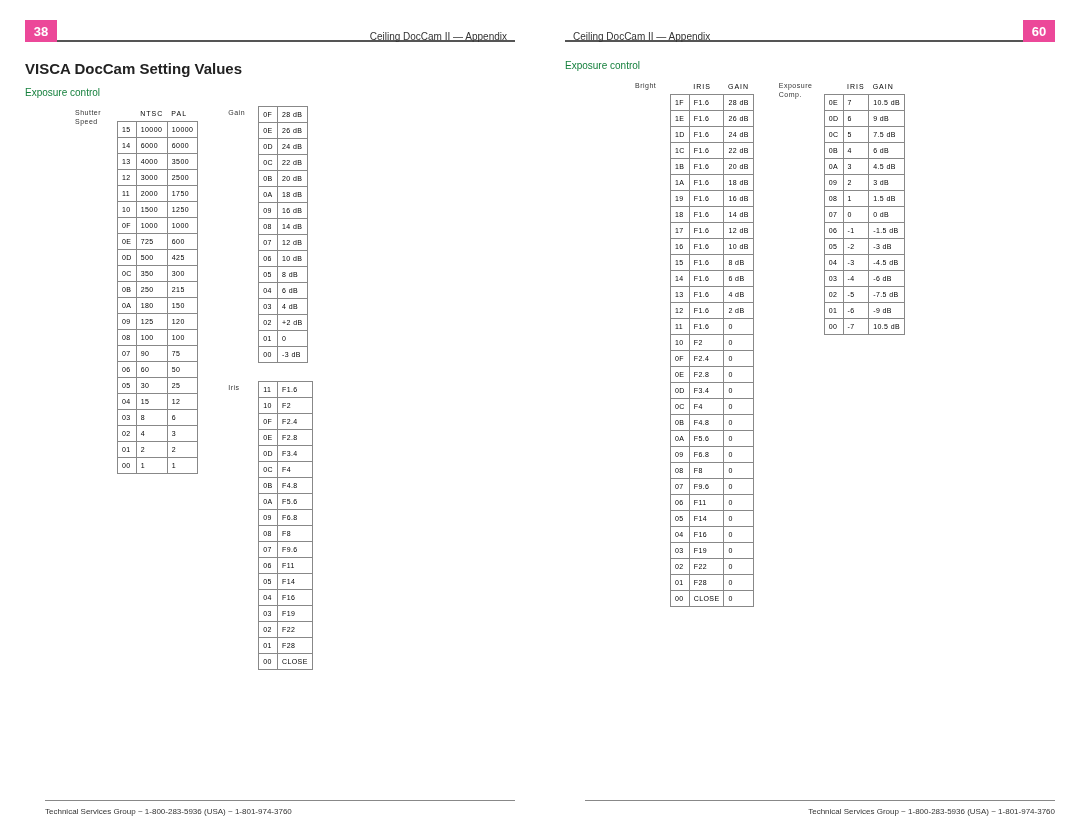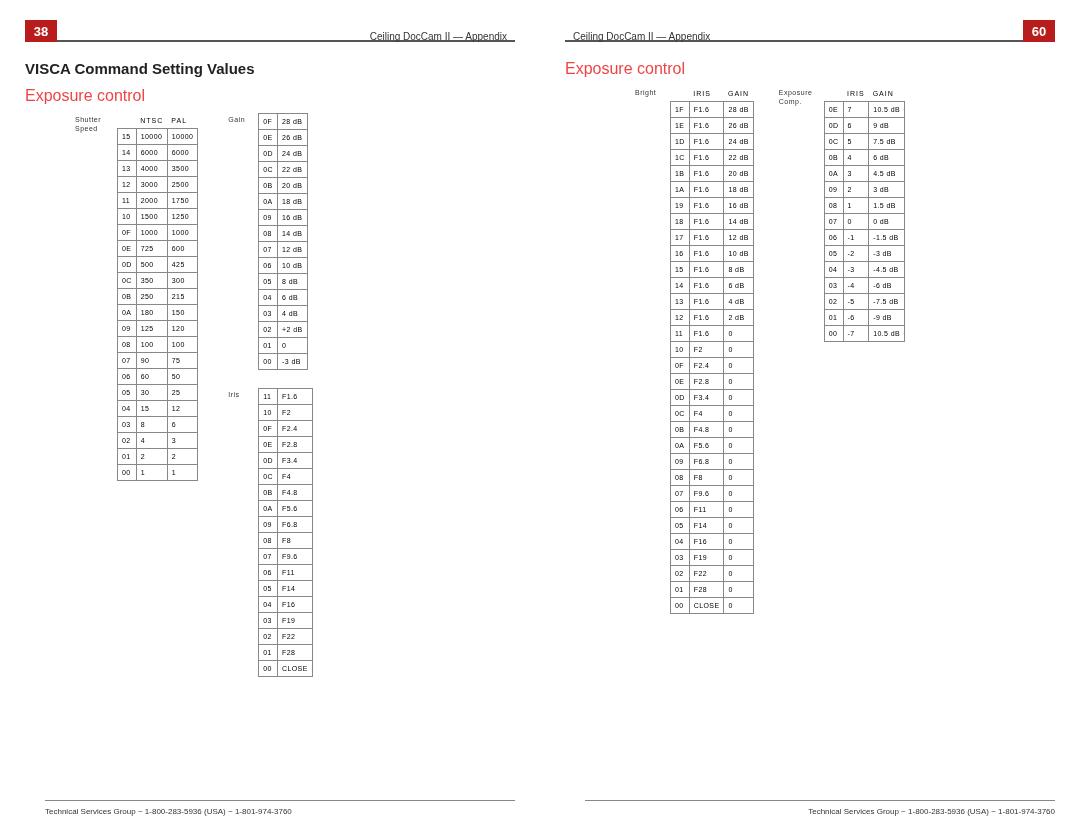--- a/index.html
+++ b/index.html
@@ -18,21 +18,21 @@
     box-sizing: border-box;
     padding: 20px 25px 30px 25px;
   }
   .header-bar {
     display: flex;
     align-items: stretch;
     height: 22px;
     margin-bottom: 18px;
   }
   .page-num {
-    background: #b91c1c;
+    background: #ec4899;
     color: #fff;
     font-weight: bold;
     font-size: 13px;
     width: 32px;
     display: flex;
     align-items: center;
     justify-content: center;
   }
   .header-title {
     flex: 1;
@@ -46,22 +46,22 @@
   }
   .header-title.right { justify-content: flex-end; }
   .header-title.left { justify-content: flex-start; }
   .main-title {
     font-weight: bold;
     font-size: 15px;
     color: #222;
     margin: 8px 0 10px 0;
   }
   .sub-title {
-    font-size: 16px;
-    color: #ef4444;
+    font-size: 10px;
+    color: #15803d;
     margin-bottom: 8px;
   }
   .tables-row {
     display: flex;
     gap: 30px;
     align-items: flex-start;
   }
   .tbl-wrap { display: flex; align-items: flex-start; }
   .row-label {
     font-size: 7px;
@@ -107,21 +107,21 @@
   .footer.left { text-align: left; }
 </style>
 </head>
 <body>
 
 <div class="page">
   <div class="header-bar">
     <div class="page-num">38</div>
     <div class="header-title right">Ceiling DocCam II — Appendix</div>
   </div>
-  <div class="main-title">VISCA Command Setting Values</div>
+  <div class="main-title">VISCA DocCam Setting Values</div>
   <div class="sub-title">Exposure control</div>
 
   <div class="tables-row" style="margin-left:50px;">
 
     <div class="tbl-wrap">
       <div class="row-label">Shutter Speed</div>
       <table>
           <tbody>
             <tr>
               <th></th>

